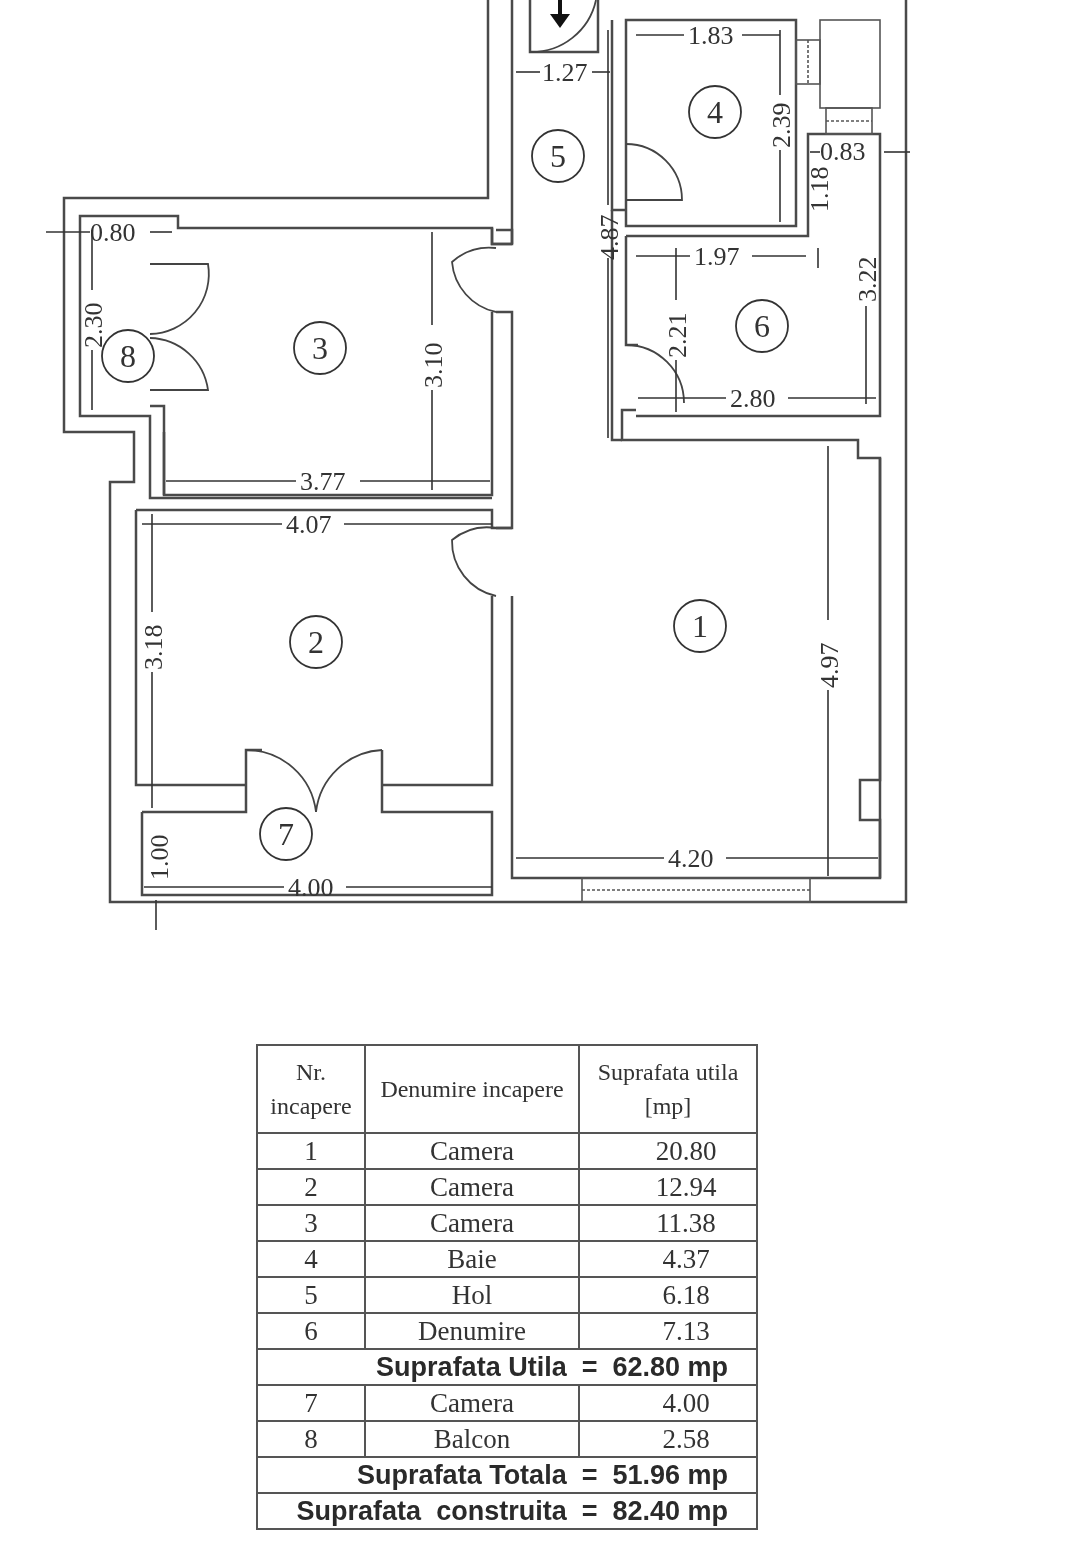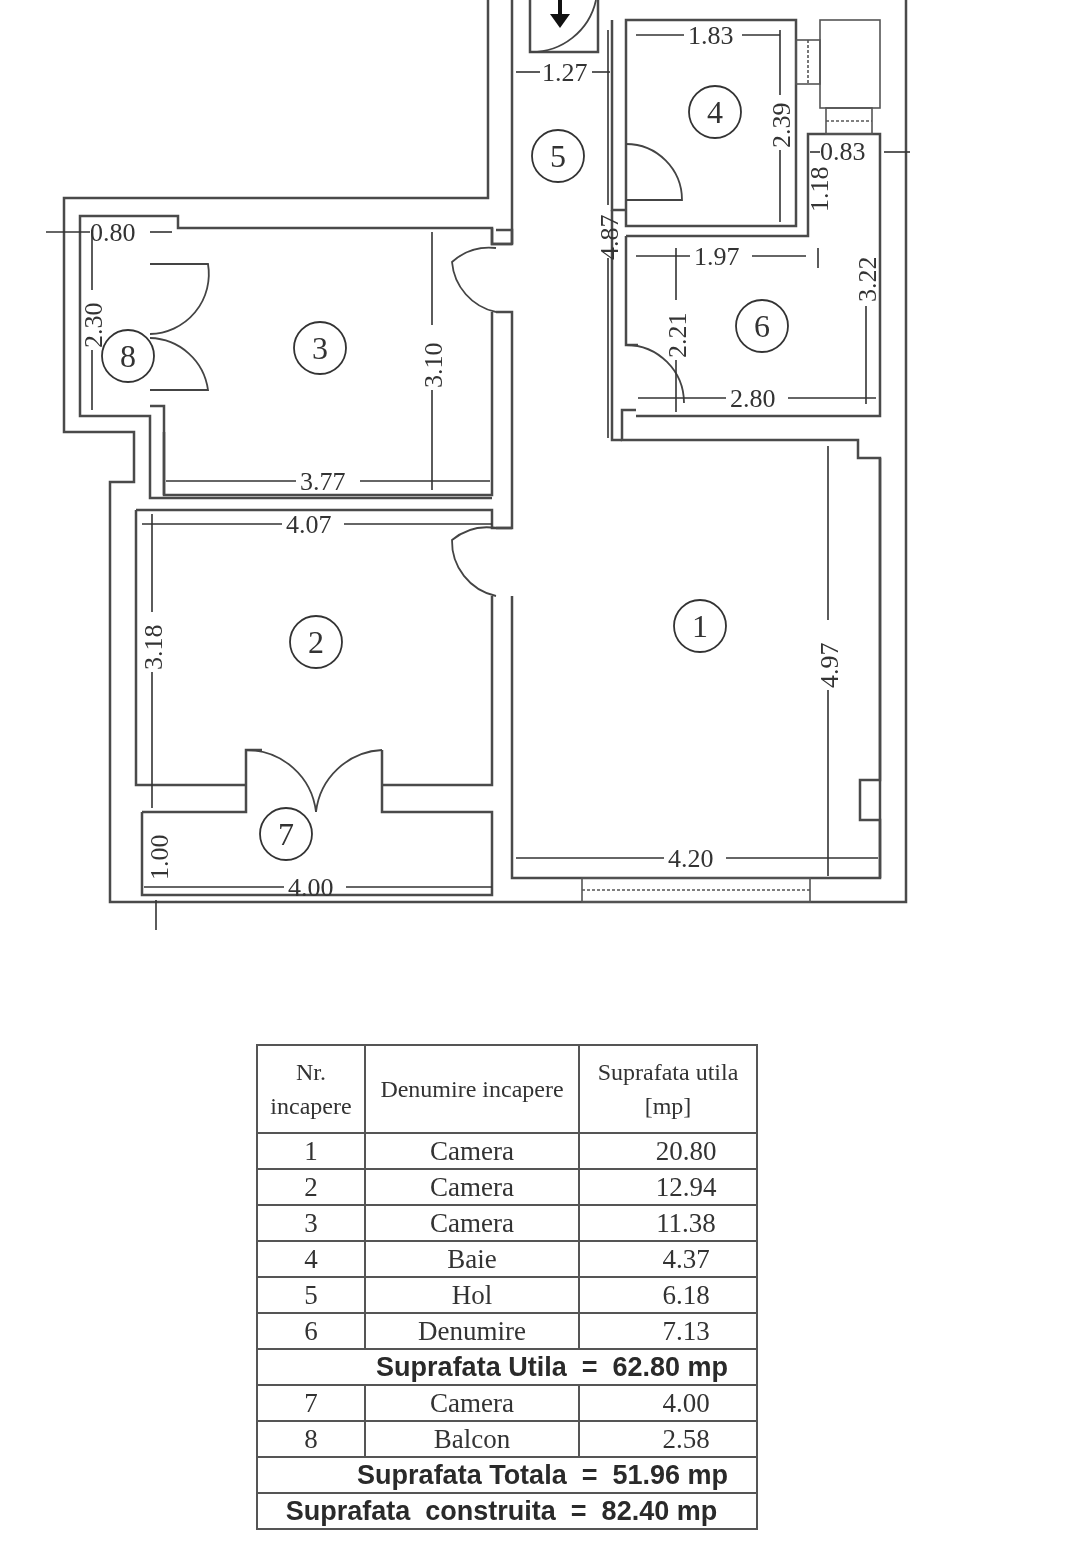--- a/index.html
+++ b/index.html
@@ -234,17 +234,17 @@
         </tr>
     <tr class="row">
           <td>8</td>
           <td>Balcon</td>
           <td class="val">2.58</td>
         </tr>
     <tr class="sum">
           <td colspan="3" style="white-space:pre;">Suprafata Totala  =  51.96 mp</td>
         </tr>
     <tr class="sum">
-          <td colspan="3" style="white-space:pre; text-align:center; padding-left:17px;">Suprafata  construita  =  82.40 mp</td>
+          <td colspan="3" style="white-space:pre; text-align:right; padding-left:17px;">Suprafata  construita  =  82.40 mp</td>
         </tr>
   </tbody>
     </table>
 </div>
 
 </body></html>

